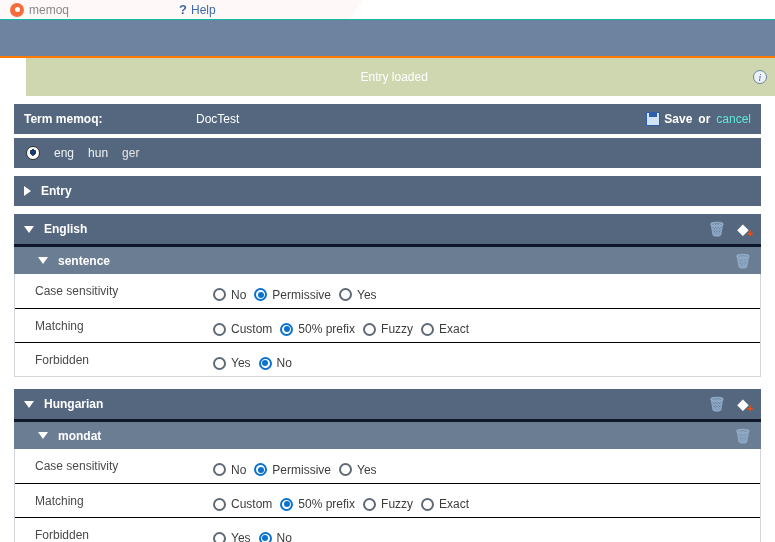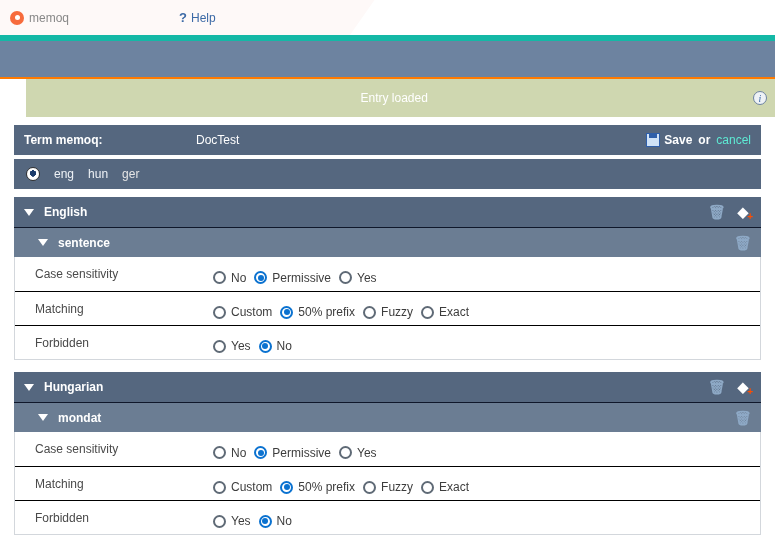--- a/index.html
+++ b/index.html
@@ -3,23 +3,23 @@
 <meta charset="utf-8">
 <style>
   * { box-sizing: border-box; margin: 0; padding: 0; }
   body {
     font-family: Verdana, Arial, sans-serif;
     font-size: 12px;
     background: #fff;
     width: 775px;
   }
   .topbar {
-    height: 41px;
+    height: 20px;
     background: #FEF9F8;
-    border-bottom: 6px solid #14b8a6;
+    border-bottom: 1px solid #14b8a6;
     display: flex;
     align-items: center;
     position: relative;
   }
   .topbar::after{
     content:"";
     position:absolute;
     left:350px; right:0; top:0; bottom:0;
     background:#fff;
     transform: skewX(-35deg);
@@ -58,21 +58,21 @@
   .sectionbar{ height:30px; background:#55677F; color:#fff; font-weight:bold; display:flex; align-items:center; padding:0 10px; margin-top:8px; gap:10px;}
   .tri{width:0;height:0;display:inline-block;}
   .tri-right{border-top:5px solid transparent;border-bottom:5px solid transparent;border-left:7px solid #fff;}
   .tri-down{border-left:5px solid transparent;border-right:5px solid transparent;border-top:7px solid #fff;}
   .sectionbar .title{flex:1;}
   .ic{width:16px;height:16px;display:flex;align-items:center;justify-content:center;cursor:pointer;}
   .trash-ic{color:#8ea9c6;font-size:14px;}
   .add-ic{color:#fff;font-size:14px;font-weight:bold;position:relative;}
   .add-plus{position:absolute;right:-2px;bottom:-2px;color:#ff4d00;font-size:10px;font-weight:bold;}
 
-  .subbar{ height:30px; background:#6B7D93; color:#fff; font-weight:bold; display:flex; align-items:center; padding:0 10px 0 24px; gap:10px; border-top:1px solid #0f172a;}
+  .subbar{ height:30px; background:#6B7D93; color:#fff; font-weight:bold; display:flex; align-items:center; padding:0 10px 0 24px; gap:10px; border-top:3px solid #0f172a;}
   .subbar .title{flex:1;}
 
   .proptable{ border:1px solid #d3d7dc; border-top:none;}
   .prow{display:flex;align-items:center;height:34px;border-top:1px solid #000000;color:#4a4a4a;}
   .prow:first-child{border-top:none;}
   .pcell-label{width:198px;padding-left:20px;}
   .pcell-val{flex:1;display:flex;align-items:center;gap:4px;}
 
   .radio-group{display:flex;align-items:center;gap:0;margin-top:7px;}
   .radio-opt{display:flex;align-items:center;gap:5px;margin-right:8px;cursor:pointer;}
@@ -121,22 +121,26 @@
     <span class="cancel-link">cancel</span>
   </div>
 
   <div class="langbar">
     <span class="eye-ic"></span>
     <span class="lang">eng</span>
     <span class="lang">hun</span>
     <span class="lang inactive">ger</span>
   </div>
 
-
   <div class="sectionbar">
+    <span class="tri tri-right"></span>
+    <span class="title">Entry</span>
+  </div>
+
+  <div class="sectionbar">
     <span class="tri tri-down"></span>
     <span class="title">English</span>
     <span class="ic trash-ic">🗑</span>
     <span class="ic add-ic">◆<span class="add-plus">+</span></span>
   </div>
   <div class="subbar">
     <span class="tri tri-down"></span>
     <span class="title">sentence</span>
     <span class="ic trash-ic">🗑</span>
   </div>

